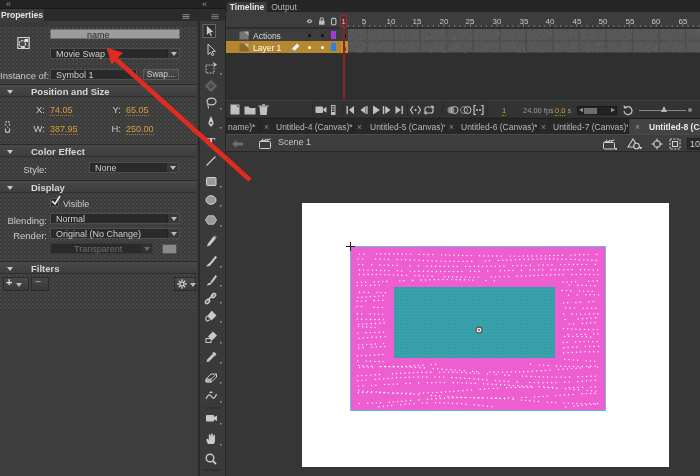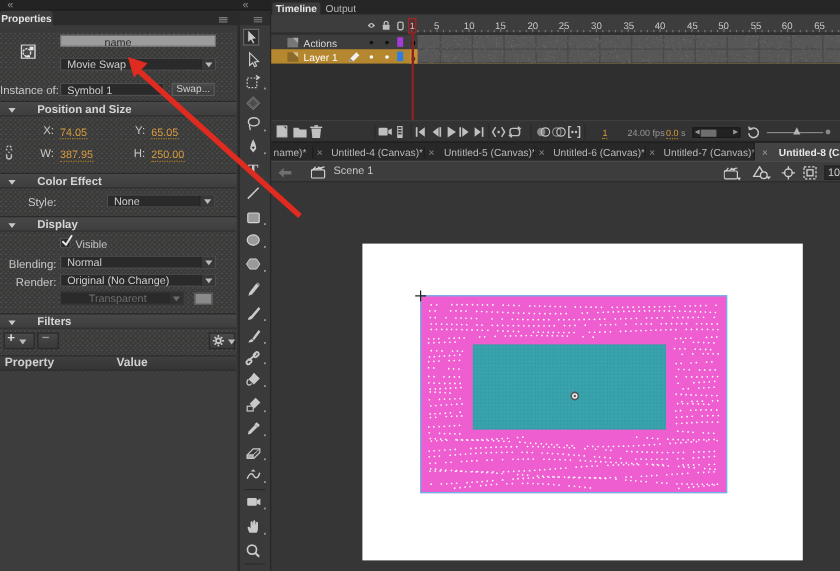--- a/index.html
+++ b/index.html
@@ -159,24 +159,20 @@
             <line x1="0.2" y1="5" x2="2" y2="5"></line>
             <line x1="8" y1="5" x2="9.8" y2="5"></line>
             <line x1="1.8" y1="1.8" x2="3" y2="3"></line>
             <line x1="7" y1="7" x2="8.2" y2="8.2"></line>
             <line x1="8.2" y1="1.8" x2="7" y2="3"></line>
             <line x1="3" y1="7" x2="1.8" y2="8.2"></line>
           </g>
         </svg>
       <div class="abs" style="left:190px;top:256px;width:0;height:0;border-left:3px solid transparent;border-right:3px solid transparent;border-top:4px solid #bbb;"></div>
 
-      <div class="abs" style="left:0;top:269px;width:197px;height:13px;background:linear-gradient(#3f3f3f,#353535);border-top:1px solid #2c2c2c;border-bottom:1px solid #2a2a2a;">
-        <span style="position:absolute;left:4px;top:0px;color:#cfcfcf;font-size:10px;font-weight:bold;">Property</span>
-        <span style="position:absolute;left:97px;top:0px;color:#cfcfcf;font-size:10px;font-weight:bold;">Value</span>
-      </div>
       <div class="abs" style="left:0;top:283px;width:197px;height:166px;background:#3d3d3d;"></div>
     </div>
   </div>
 
   <div id="tools" class="abs dots">
       <div class="abs" style="left:0;top:0;width:25px;height:12px;background:#2d2d2d;"></div>
       <svg class="abs" style="left:11px;top:5px" width="8" height="5" viewBox="0 0 10 7">
         <g stroke="#999" stroke-width="1">
           <line x1="0" y1="1" x2="10" y2="1"></line>
           <line x1="0" y1="3.5" x2="10" y2="3.5"></line>

